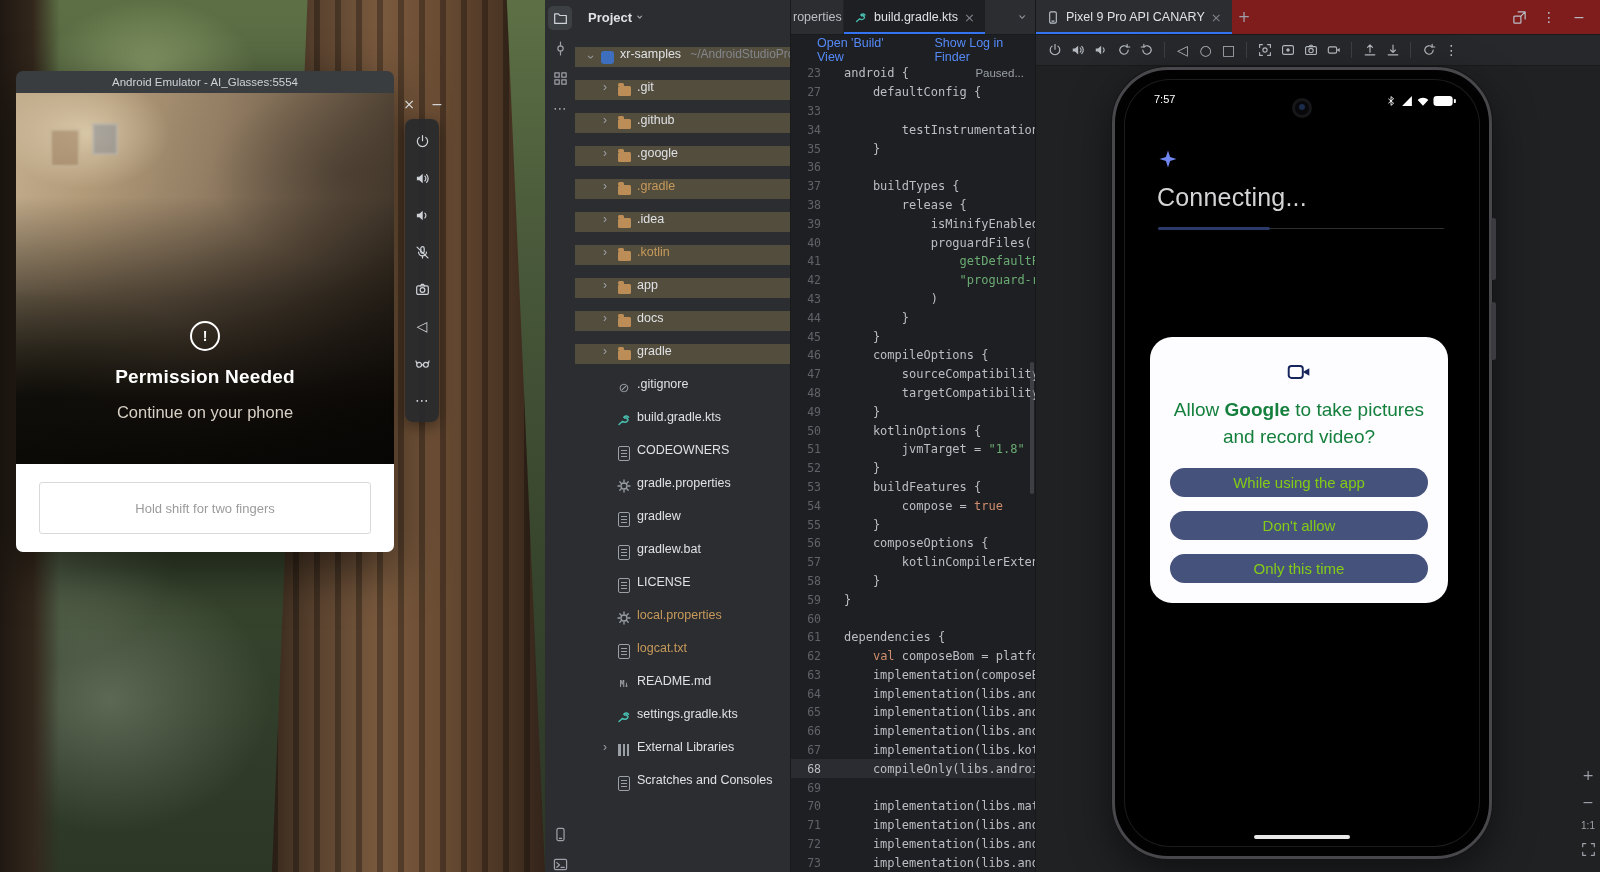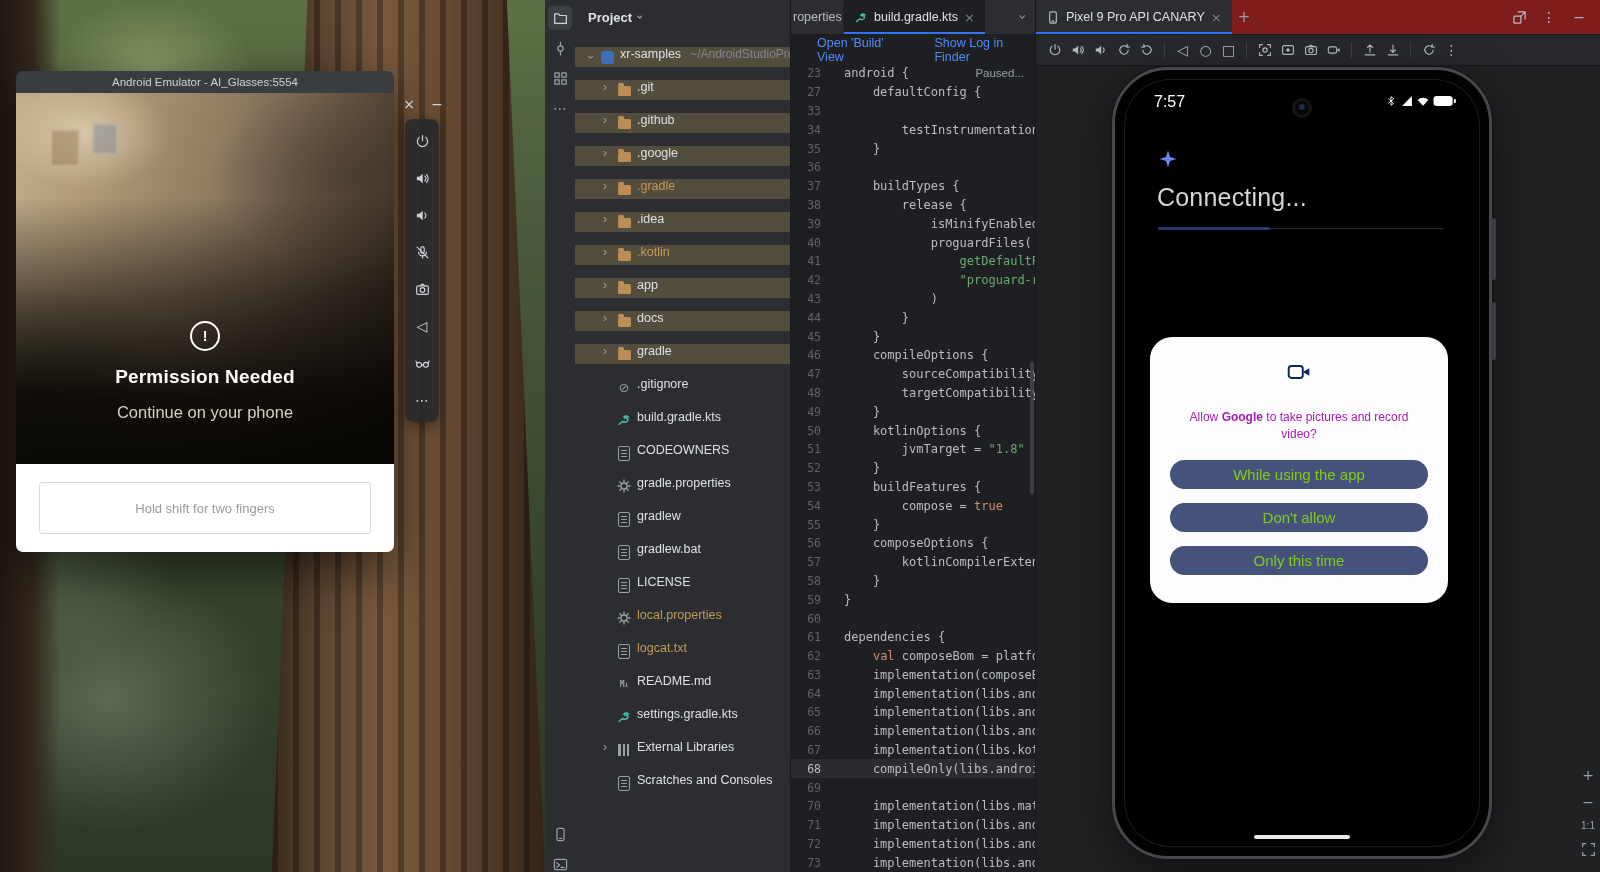--- a/index.html
+++ b/index.html
@@ -121,38 +121,38 @@
   .dev-toolbar .tool-ic{width:21px;height:21px;color:#b6bac0;}
   .dev-toolbar .tool-ic svg{width:14px;height:14px;}
   .dev-content{position:absolute;left:0;right:0;top:65px;bottom:0;}
 
   
   .phone{position:absolute;left:76px;top:2px;width:374px;height:786px;background:#020203;border-radius:56px;
     border:3px solid #48484c;box-shadow:0 0 0 1px #141416,0 14px 40px rgba(0,0,0,.5);}
   .sbtn{position:absolute;right:-7px;width:5px;border-radius:3px;background:#3c3c40;}
   .b1{top:148px;height:62px;}.b2{top:232px;height:58px;}
   .screen{position:absolute;inset:9px;background:#000;border-radius:46px;overflow:hidden;box-shadow:inset 0 0 0 1px #1c1c1f;}
-  .time{position:absolute;left:30px;top:14px;font-size:16px;color:#fff;font-weight:500;}
+  .time{position:absolute;left:30px;top:14px;font-size:11px;color:#fff;font-weight:500;}
   .st-icons{position:absolute;right:24px;top:16px;display:flex;gap:4px;align-items:center;}
   .st-icons .tool-ic{width:auto;height:12px;}
   .st-icons svg{width:12px;height:12px;}
   .st-icons [data-name="battery-icon"] svg{width:23px;height:12px;}
   .cam-hole{position:absolute;left:calc(50% - 10px);top:19px;width:20px;height:20px;border-radius:50%;
     background:#08080a;border:3px solid #17171a;box-sizing:border-box;}
   .cam-hole::after{content:'';position:absolute;left:4px;top:3px;width:6px;height:6px;border-radius:50%;background:#1b2b4a;}
   .sparkle{position:absolute;left:34px;top:70px;width:20px;height:20px;}
   .connecting{position:absolute;left:33px;top:104px;font-size:25px;color:#d4d4d6;letter-spacing:.2px;}
   .progress{position:absolute;left:34px;right:36px;top:148px;height:3px;}
   .progress .fill{position:absolute;left:0;top:0;width:112px;height:3px;background:#2c3a69;border-radius:2px;}
   .progress .track{position:absolute;left:112px;right:0;top:1px;height:1px;background:#2e2f33;}
   .dialog{position:absolute;left:26px;top:258px;width:298px;height:266px;background:#fdfcff;border-radius:22px;
     text-align:center;box-shadow:0 8px 28px rgba(0,0,0,.45);}
   .d-icon{margin:22px auto 0;width:26px;height:26px;color:#17255c;}
   .d-icon svg{width:26px;height:26px;}
-  .d-msg{margin:24px 22px 0;font-size:12px;color:#a21caf;line-height:1.42;}
+  .d-msg{margin:12px 22px 0;font-size:19px;color:#15803d;line-height:1.42;}
   .d-buttons{margin-top:17px;display:flex;flex-direction:column;gap:14px;align-items:center;}
   .d-btn{width:258px;height:29px;border-radius:15px;background:#45527c;color:#84cc16;font-size:15px;font-weight:500;
     display:flex;align-items:center;justify-content:center;cursor:pointer;}
   .homebar{position:absolute;bottom:8px;left:calc(50% - 48px);width:96px;height:4px;border-radius:3px;background:#e9e9ea;}
 
   .zoom-col{position:absolute;right:3px;bottom:14px;display:flex;flex-direction:column;align-items:center;gap:9px;color:#9da0a8;}
   .zoom-col .tool-ic{width:18px;height:18px;color:#9da0a8;}
   .zscale{font-size:10px;color:#9da0a8;}
 </style>
 </head>

